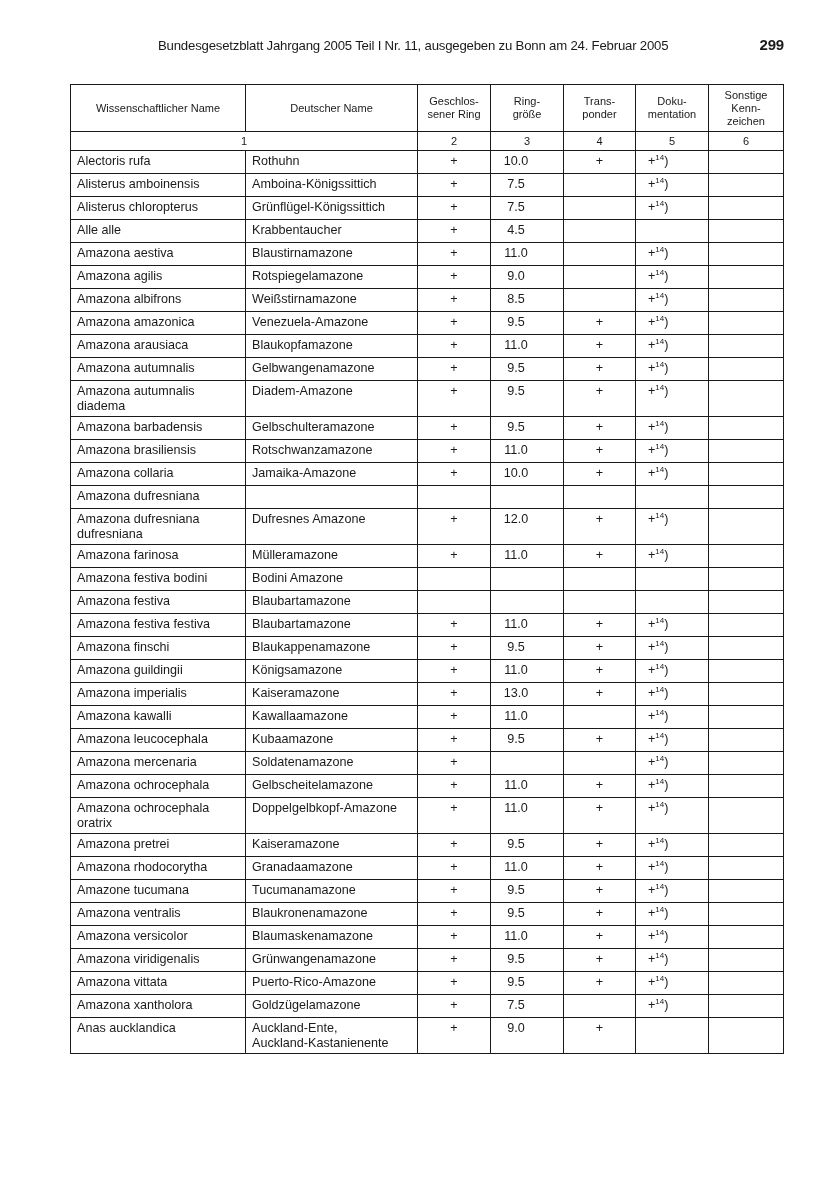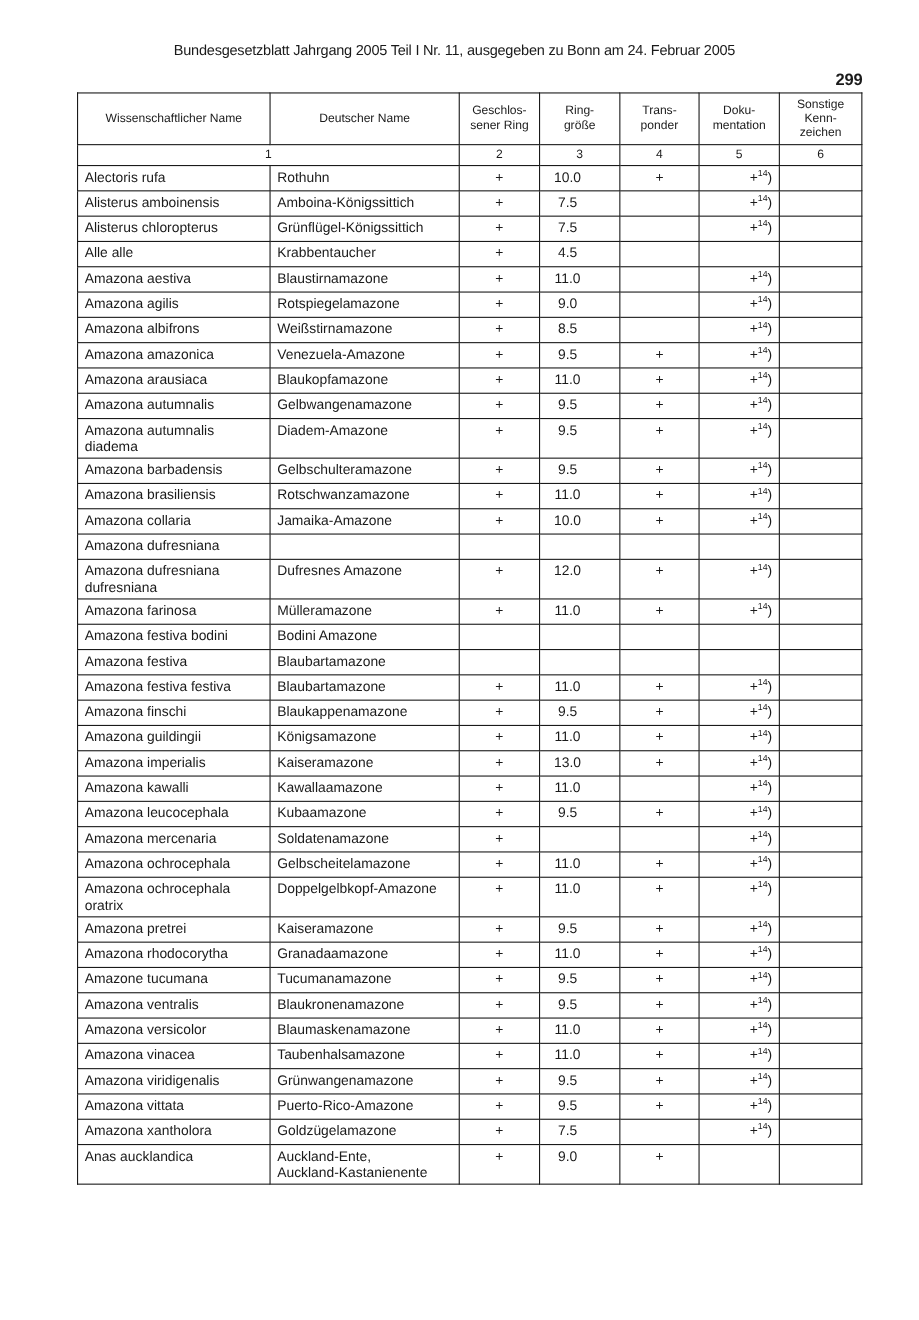--- a/index.html
+++ b/index.html
@@ -5,21 +5,21 @@
   html, body { margin: 0; padding: 0; background: #ffffff; }
   body {
     width: 835px; height: 1200px; position: relative; overflow: hidden;
     font-family: "Liberation Sans", sans-serif; color: #1a1a1a;
   }
   .running-head {
     position: absolute; top: 38px; left: 158px; width: 626px;
     font-size: 13.2px; letter-spacing: -0.2px;
   }
   .running-head .page-no {
-    position: absolute; right: 0; top: -2px; font-weight: bold; font-size: 15px; margin-top: 28px;
+    position: absolute; right: 0; top: -2px; font-weight: bold; font-size: 15px;
   }
   table.reg {
     position: absolute; top: 84px; left: 70px;
     border-collapse: collapse; table-layout: fixed; width: 713px;
     font-size: 12.6px;
   }
   table.reg td, table.reg th {
     border: 1.2px solid #1a1a1a; padding: 0 6px; vertical-align: top;
     font-weight: normal; line-height: 15px;
   }
@@ -27,21 +27,21 @@
     font-size: 11px; text-align: center; vertical-align: middle; line-height: 13px;
     height: 46px; padding: 0 3px;
   }
   table.reg tr.colnum td {
     font-size: 11px; text-align: center; height: 18px; padding: 0; vertical-align: middle;
     line-height: 18px;
   }
   table.reg tbody tr.row td { height: 17px; padding-top: 3px; padding-bottom: 2px; }
   td.c { text-align: center; }
   td.r { text-align: center; padding-right: 28px !important; }
-  td.doc { text-align: right; padding-left: 12px !important; }
+  td.doc { text-align: left; padding-left: 12px !important; }
   sup { font-size: 8px; line-height: 0; vertical-align: super; }
 </style>
 </head>
 <body>
 
 <div class="running-head">
   <span>Bundesgesetzblatt Jahrgang 2005 Teil I Nr. 11, ausgegeben zu Bonn am 24. Februar 2005</span>
   <span class="page-no">299</span>
 </div>
 
@@ -366,29 +366,20 @@
       <tr class="row">
         <td>Amazona versicolor</td>
         <td>Blaumaskenamazone</td>
         <td class="c">+</td>
         <td class="r">11.0</td>
         <td class="c">+</td>
         <td class="doc">+<sup>14</sup>)</td>
         <td></td>
       </tr>
       <tr class="row">
-        <td>Amazona vinacea</td>
-        <td>Taubenhalsamazone</td>
-        <td class="c">+</td>
-        <td class="r">11.0</td>
-        <td class="c">+</td>
-        <td class="doc">+<sup>14</sup>)</td>
-        <td></td>
-      </tr>
-      <tr class="row">
         <td>Amazona viridigenalis</td>
         <td>Grünwangenamazone</td>
         <td class="c">+</td>
         <td class="r">9.5</td>
         <td class="c">+</td>
         <td class="doc">+<sup>14</sup>)</td>
         <td></td>
       </tr>
       <tr class="row">
         <td>Amazona vittata</td>

